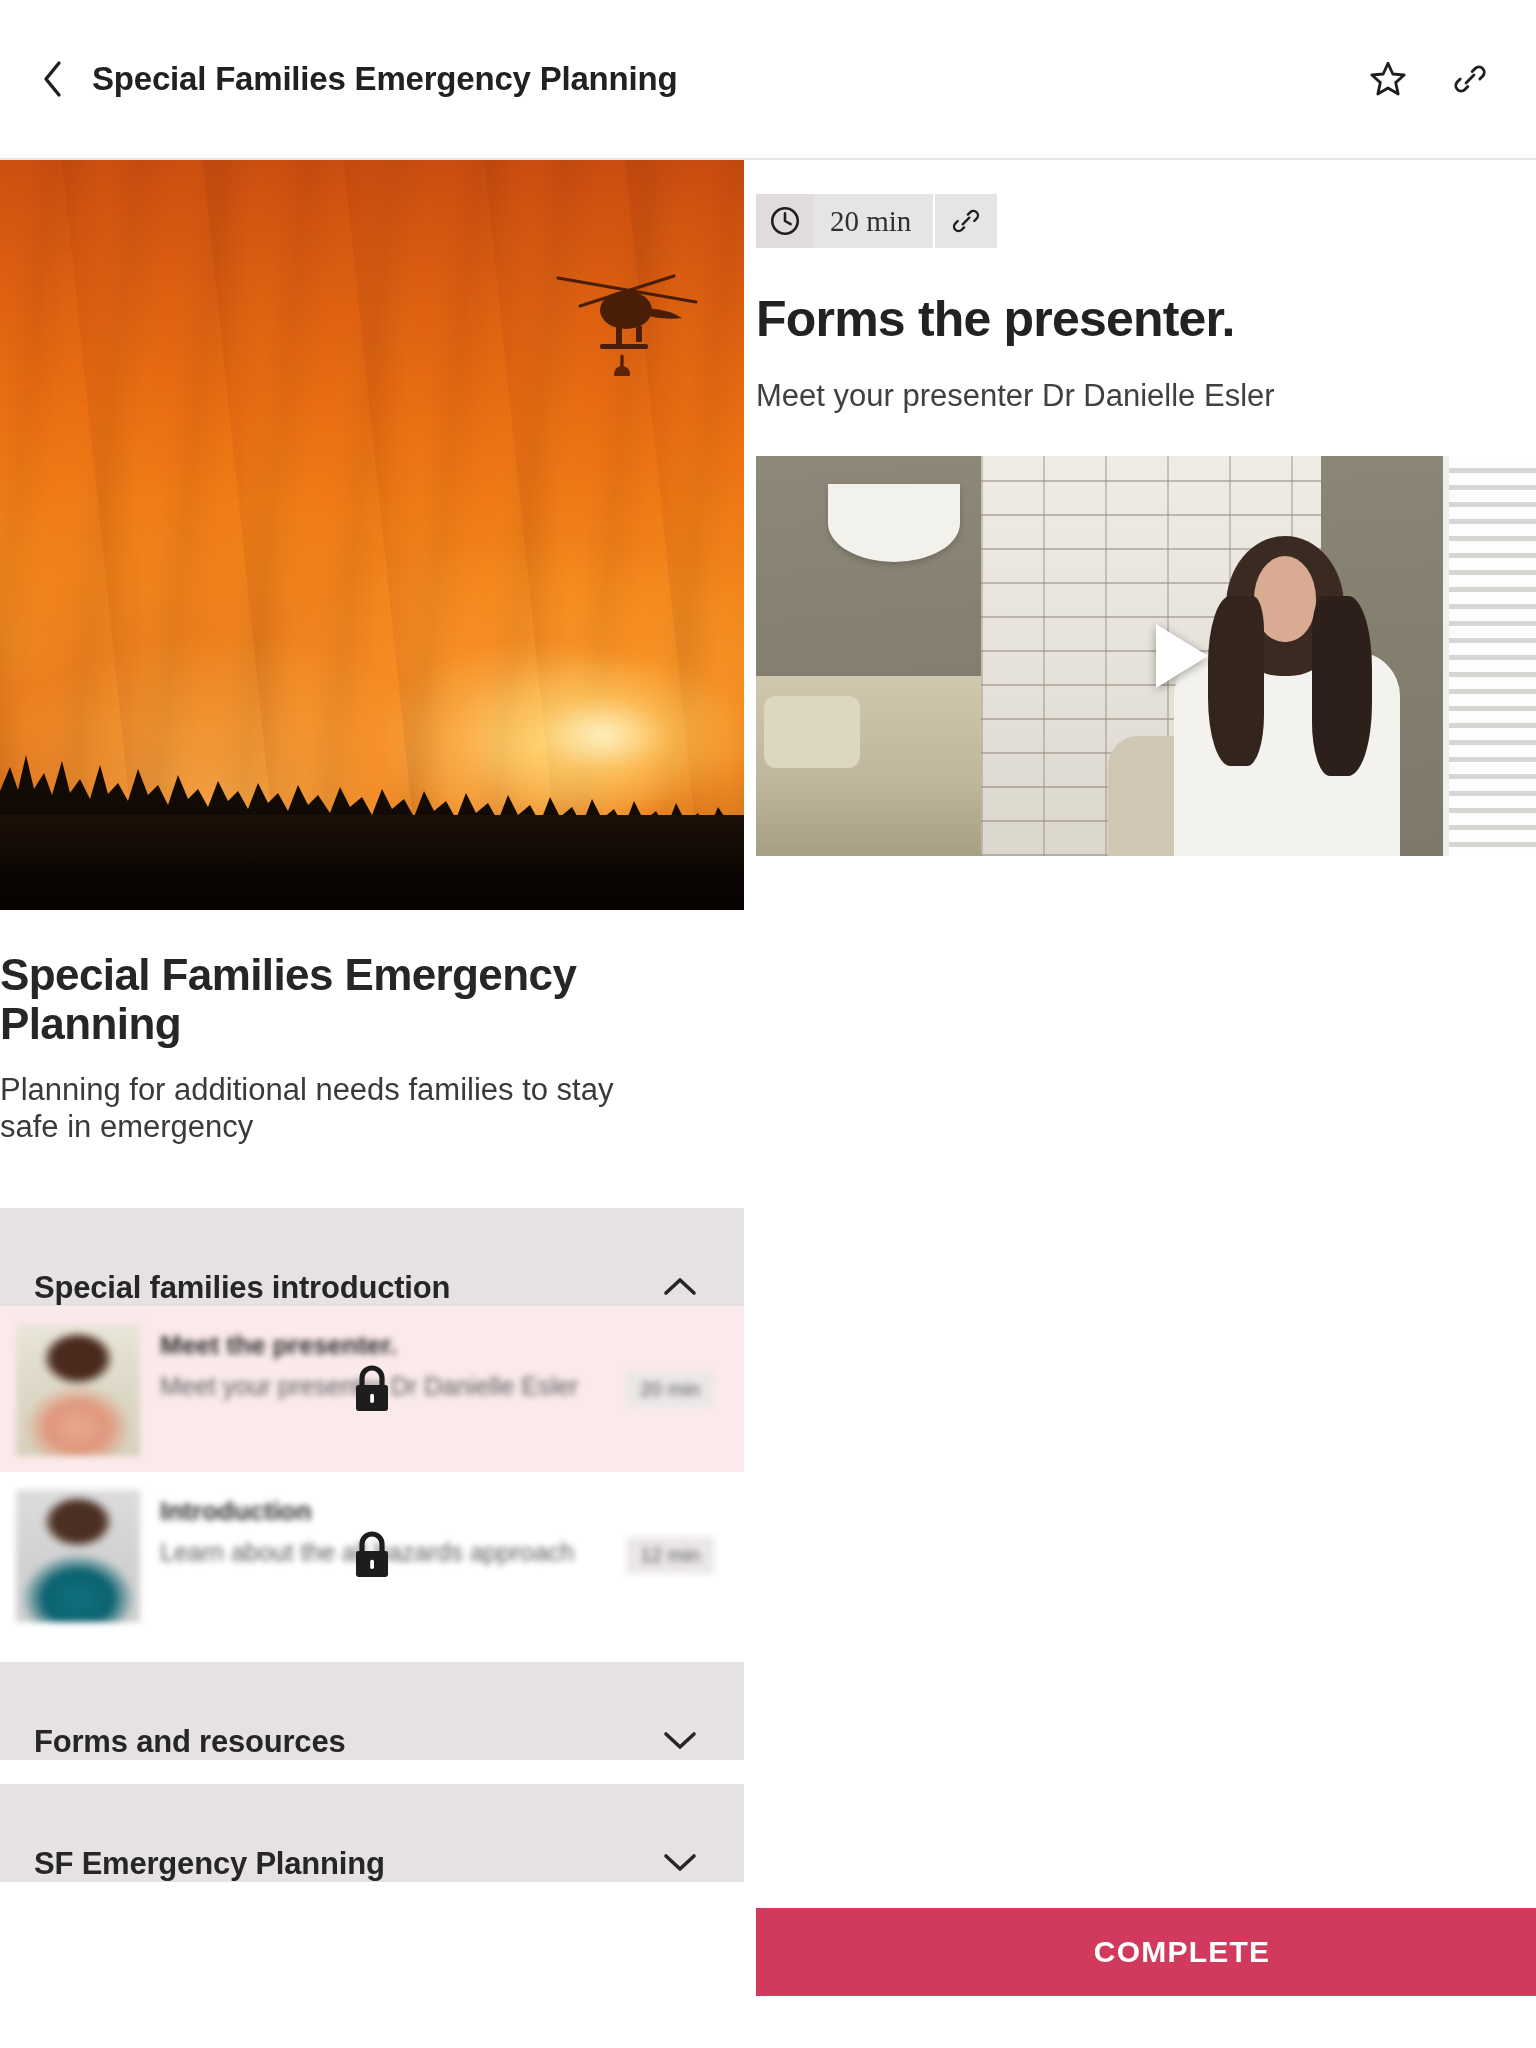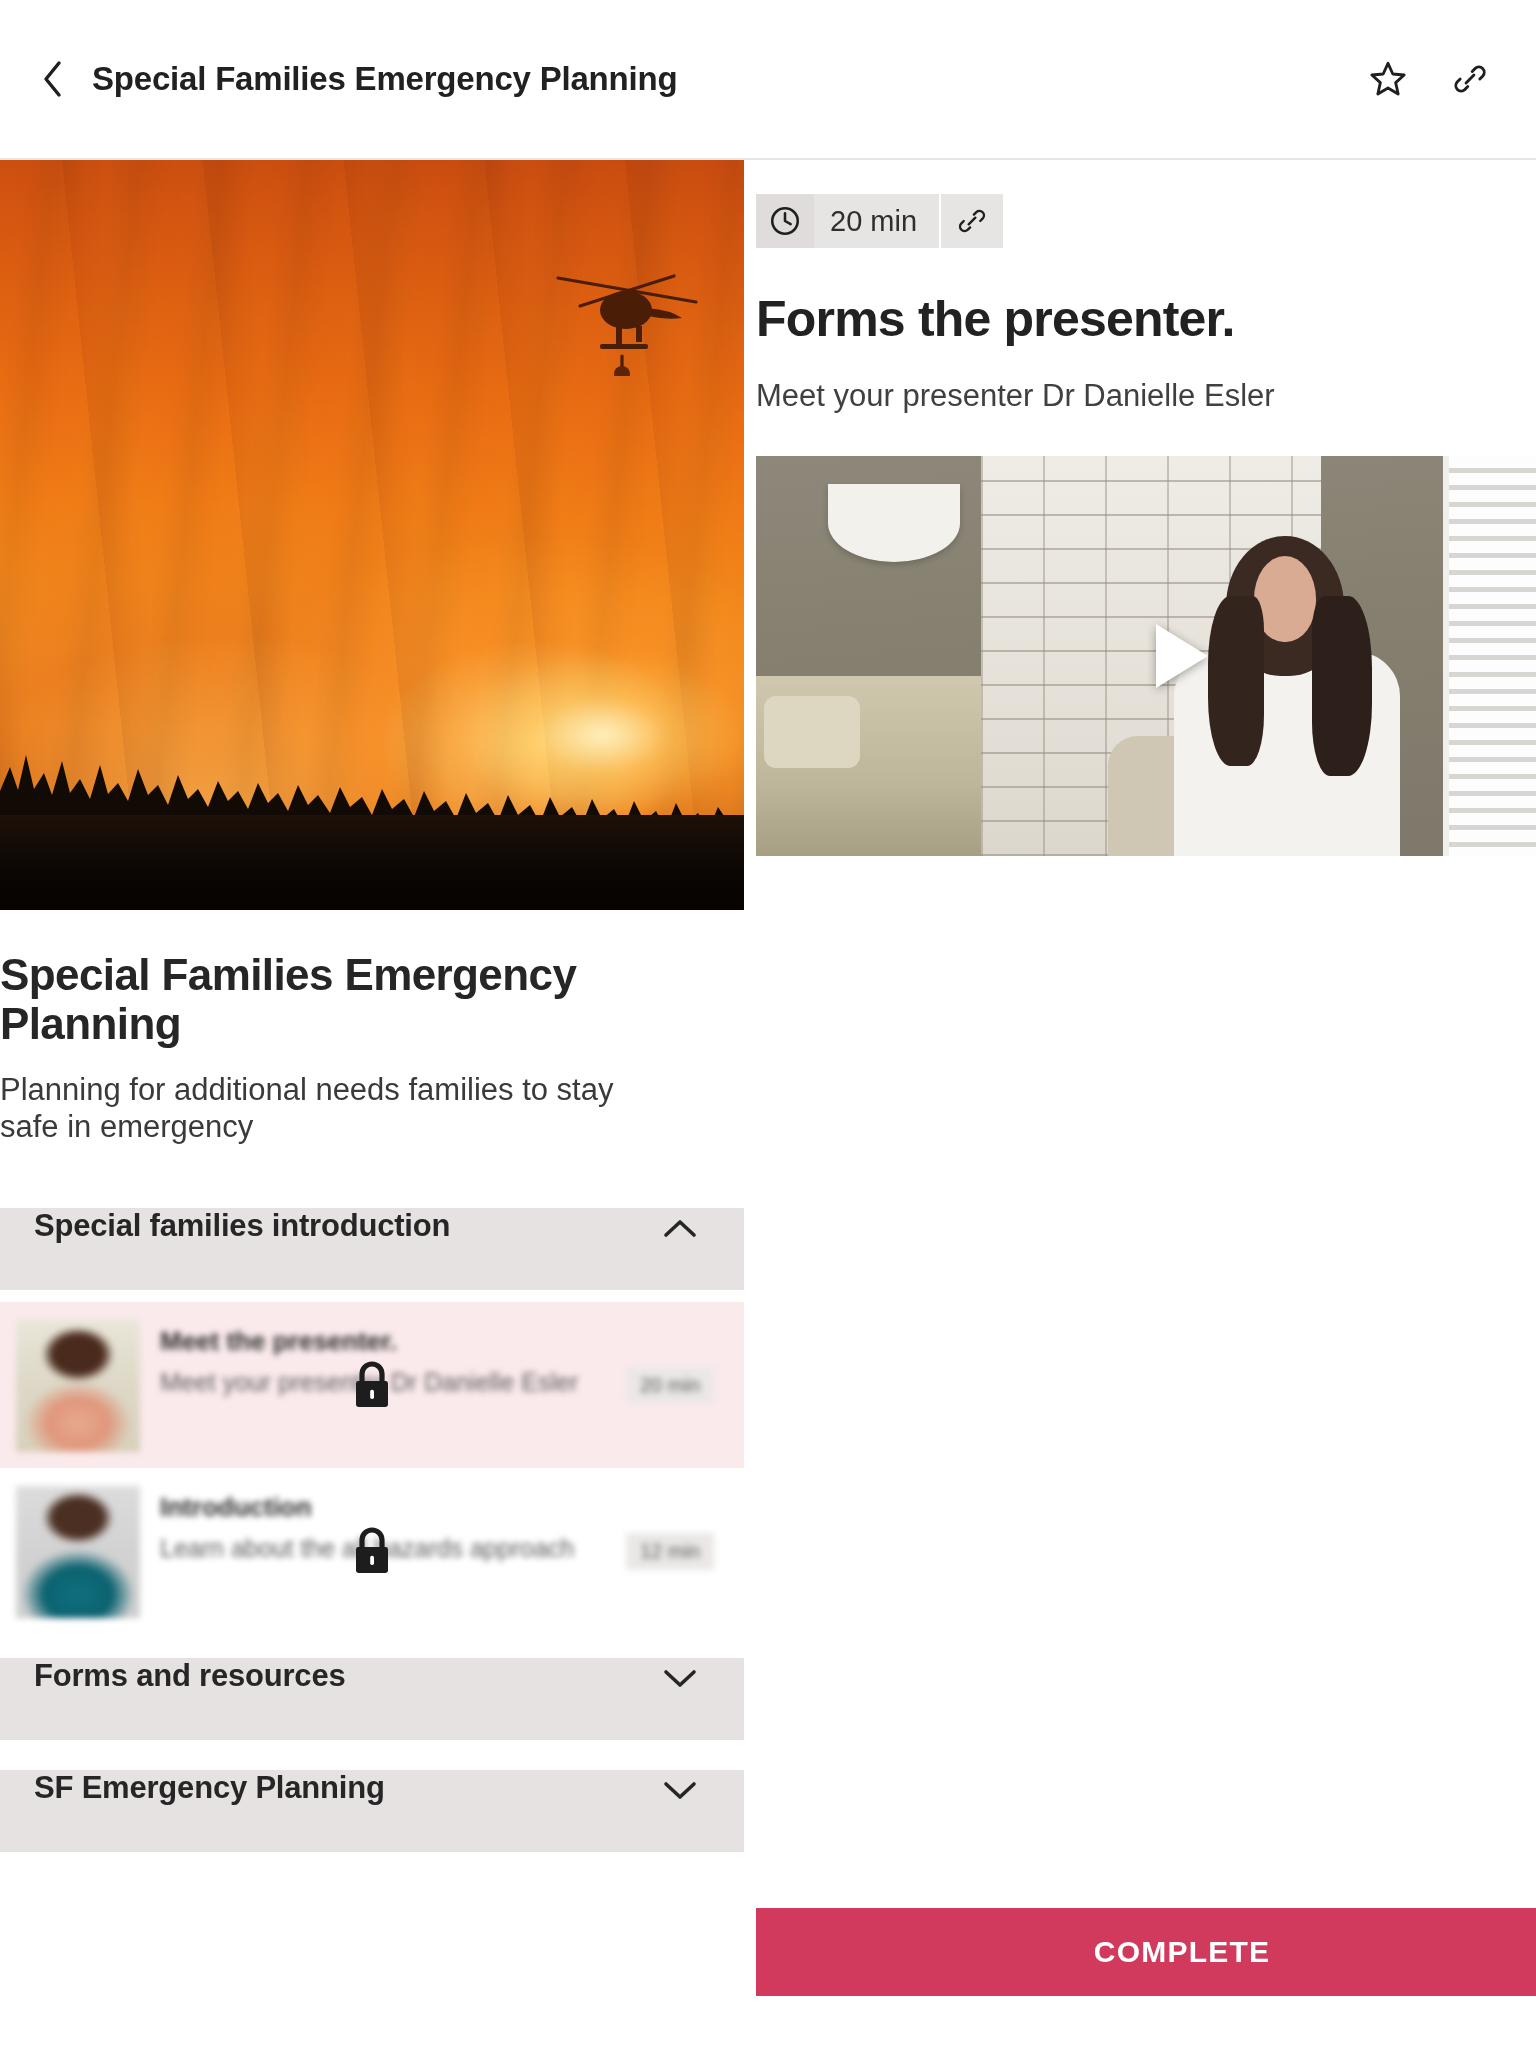--- a/index.html
+++ b/index.html
@@ -133,27 +133,27 @@
     font-size: 31px;
     line-height: 1.22;
     color: #3a3a3a;
     max-width: 680px;
   }
 
   
   .sections { margin-top: 62px; }
   .accordion {
     background: #e6e2e2;
-    height: 82px;
+    height: 98px;
     display: flex;
-    align-items: flex-start;
+    align-items: flex-end;
     justify-content: space-between;
     padding: 0 44px 0 34px;
     cursor: pointer;
-    margin-bottom: 30px;
+    margin-bottom: 18px;
   }
   .accordion-label {
     font-size: 31px;
     font-weight: bold;
     color: #262626;
     letter-spacing: -0.2px;
   }
   .chev { width: 40px; height: 40px; display: flex; align-items: center; justify-content: center; }
 
   
@@ -211,21 +211,21 @@
   }
   .lock-overlay {
     position: absolute;
     left: 50%; top: 50%;
     transform: translate(-50%, -50%);
     width: 56px; height: 64px;
     display: flex; align-items: center; justify-content: center;
   }
 
   
-  .meta-row { display: flex; align-items: center; gap: 2px; padding-left: 12px; }
+  .meta-row { display: flex; align-items: center; gap: 2px; padding-left: 12px; font-family: Liberation Serif, serif; }
   .badge-duration {
     display: flex; align-items: center;
     background: #e7e4e4;
     height: 54px;
   }
   .badge-duration .bd-icon {
     width: 58px; height: 54px;
     display: flex; align-items: center; justify-content: center;
     background: #e0dcdc;
   }

